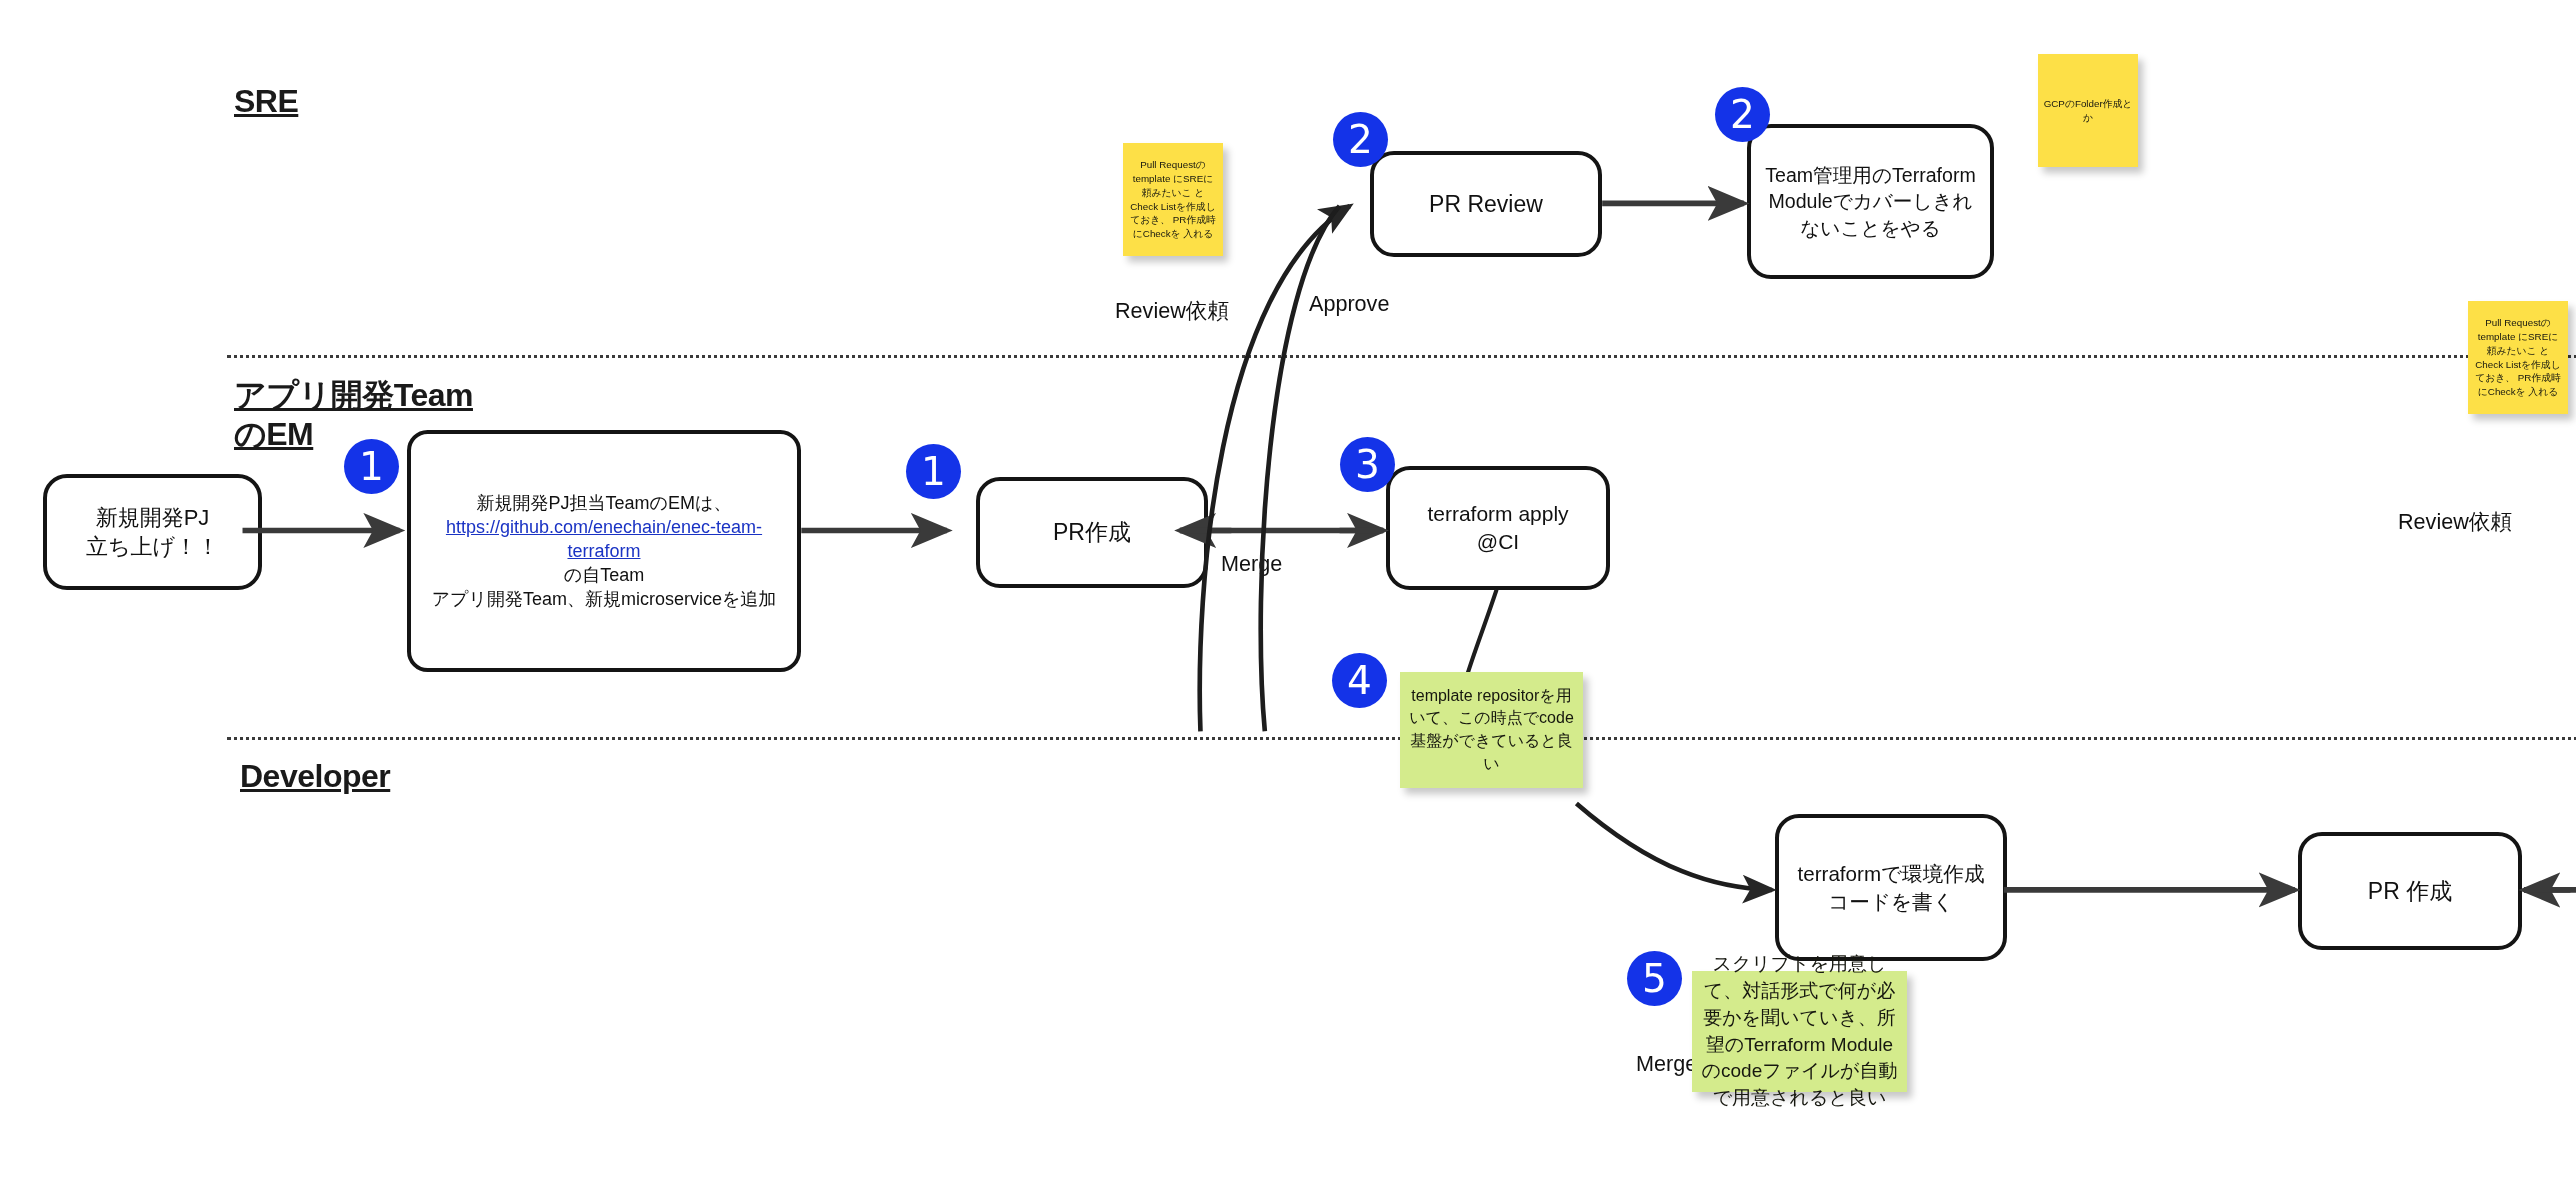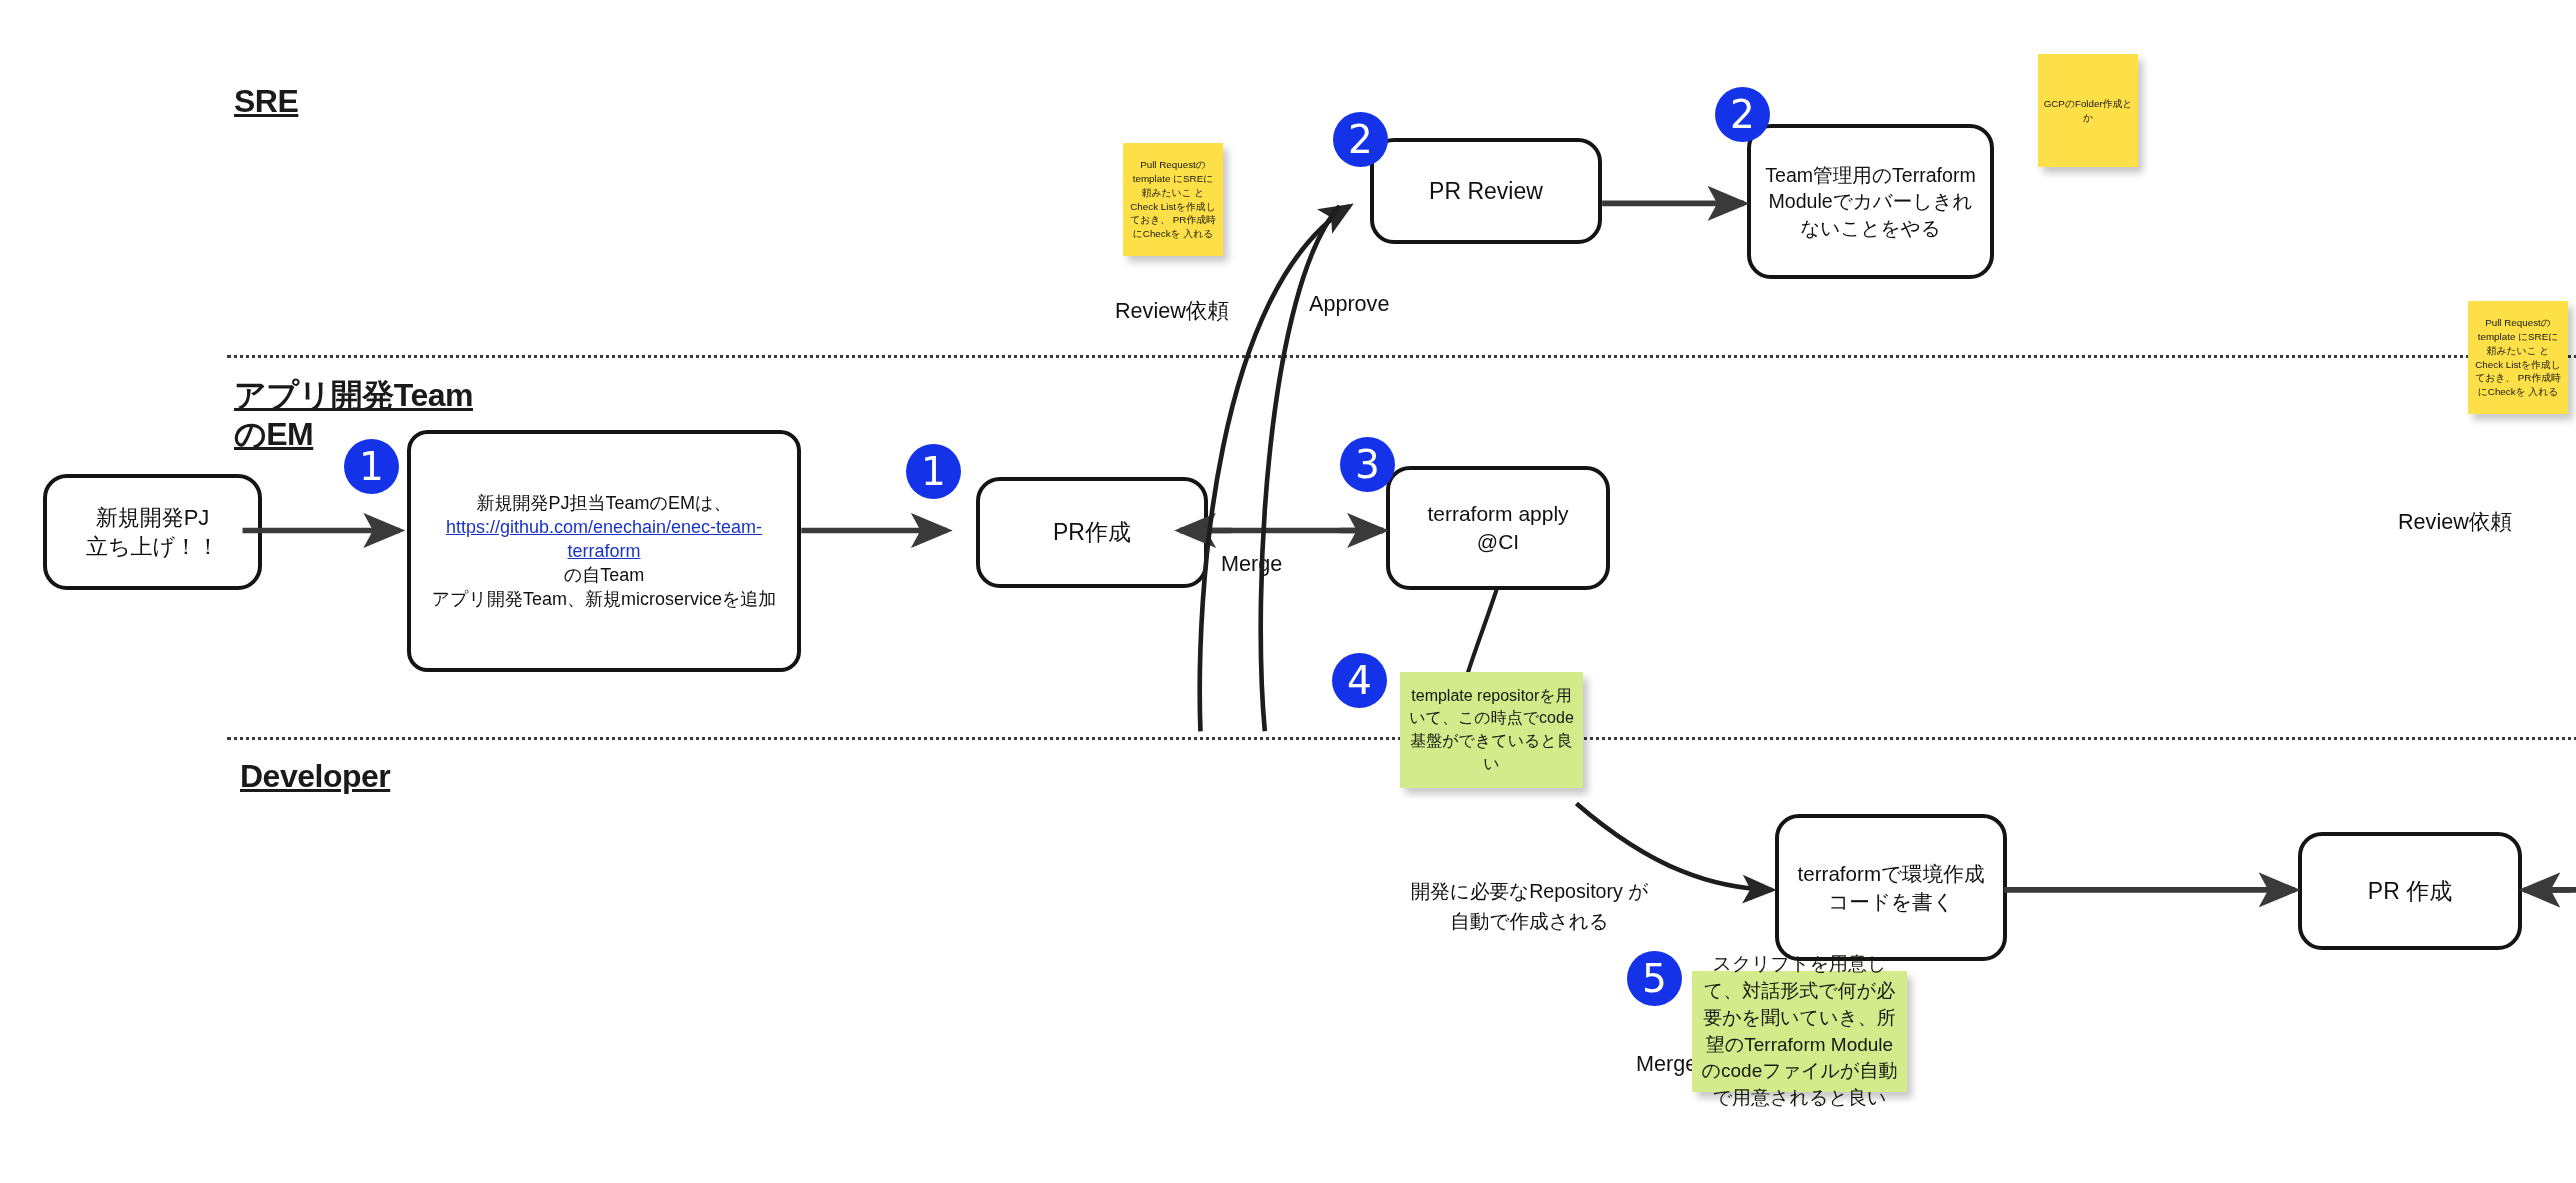--- a/index.html
+++ b/index.html
@@ -115,21 +115,21 @@
     <span class="t">PR作成</span>
   </div>
 
   <div class="node" style="left:1386px; top:466px; width:224px; height:124px; font-size:21px;">
     <span class="t">
       <span>terraform apply</span><br>
       <span>@CI</span>
     </span>
   </div>
 
-  <div class="node" style="left:1370px; top:138px; width:232px; height:106px; font-size:23px;">
+  <div class="node" style="left:1370px; top:151px; width:232px; height:106px; font-size:23px;">
     <span class="t">PR Review</span>
   </div>
 
   <div class="node" style="left:1747px; top:124px; width:247px; height:155px; font-size:19.6px;">
     <span class="t">
       <span>Team管理用のTerraform</span><br>
       <span>Moduleでカバーしきれ</span><br>
       <span>ないことをやる</span>
     </span>
   </div>
@@ -168,22 +168,19 @@
   <div class="badge" style="left:1332px; top:653px; width:55px; height:55px;">4</div>
 
   <div class="badge" style="left:1627px; top:951px; width:55px; height:55px;">5</div>
 
   <div class="edge-label" style="left:1115px; top:296px; font-size:21.6px;">Review依頼</div>
 
   <div class="edge-label" style="left:1309px; top:291px; font-size:21.6px;">Approve</div>
 
   <div class="edge-label" style="left:1221px; top:551px; font-size:21.6px;">Merge</div>
 
-  <div class="edge-label" style="left:1406px; top:876px; font-size:19.6px; white-space:normal; width:247px; text-align:center; line-height:1.55;">
-    <span>開発に必要なRepository が自動で作成される</span>
-  </div>
 
   <div class="edge-label" style="left:1636px; top:1051px; font-size:21.6px;">Merge</div>
 
   <div class="edge-label" style="left:2398px; top:507px; font-size:21.6px;">Review依頼</div>
 
 </div>
 
 
 </body></html>

